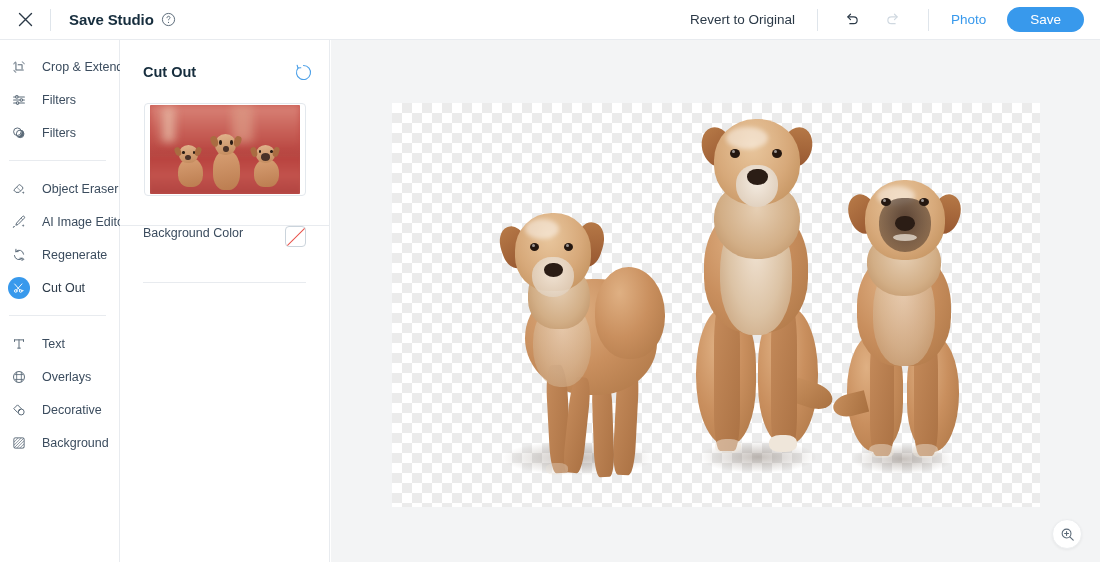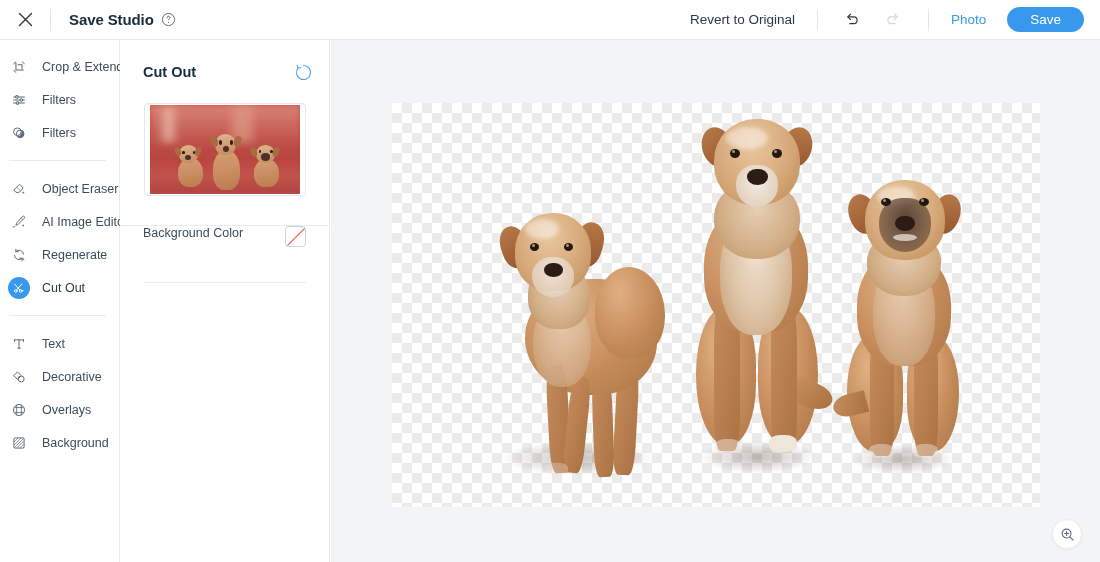--- a/index.html
+++ b/index.html
@@ -572,36 +572,36 @@
           <path d="M10 5.4 V14.6"></path>
           <path d="M5 5.4 V7.2 M15 5.4 V7.2"></path>
           <path d="M8.5 14.6 H11.5"></path>
         </svg>
       </span>
       <span class="side-label">Text</span>
     </div>
 
     <div class="side-item">
       <span class="side-ico">
+        <svg width="18" height="18" viewBox="0 0 20 20" fill="none" stroke="currentColor" stroke-width="1.1">
+          <circle cx="10" cy="10" r="6.1"></circle>
+          <path d="M5.3 7.3 H14.7 M5.3 12.7 H14.7 M7.4 4.3 V15.7 M12.6 4.3 V15.7" opacity=".85"></path>
+        </svg>
+      </span>
+      <span class="side-label">Overlays</span>
+    </div>
+
+    <div class="side-item">
+      <span class="side-ico">
         <svg width="18" height="18" viewBox="0 0 20 20" fill="none" stroke="currentColor" stroke-width="1.1" stroke-linejoin="round">
           <path d="M8.4 4.3 L12.6 8.5 L8.4 12.7 L4.2 8.5 z"></path>
           <circle cx="12.4" cy="12.2" r="3.3"></circle>
         </svg>
       </span>
       <span class="side-label">Decorative</span>
-    </div>
-
-    <div class="side-item">
-      <span class="side-ico">
-        <svg width="18" height="18" viewBox="0 0 20 20" fill="none" stroke="currentColor" stroke-width="1.1">
-          <circle cx="10" cy="10" r="6.1"></circle>
-          <path d="M5.3 7.3 H14.7 M5.3 12.7 H14.7 M7.4 4.3 V15.7 M12.6 4.3 V15.7" opacity=".85"></path>
-        </svg>
-      </span>
-      <span class="side-label">Overlays</span>
     </div>
 
     <div class="side-item">
       <span class="side-ico">
         <svg width="18" height="18" viewBox="0 0 20 20" fill="none" stroke="currentColor" stroke-width="1.05">
           <rect x="4.3" y="4.3" width="11.4" height="11.4" rx="1.4"></rect>
           <path d="M4.5 9 L9 4.5 M4.5 12.4 L12.4 4.5 M4.5 15.5 L15.5 4.5 M7.6 15.5 L15.5 7.6 M11 15.5 L15.5 11 M14.4 15.5 L15.5 14.4" opacity=".75"></path>
         </svg>
       </span>
       <span class="side-label">Background</span>

